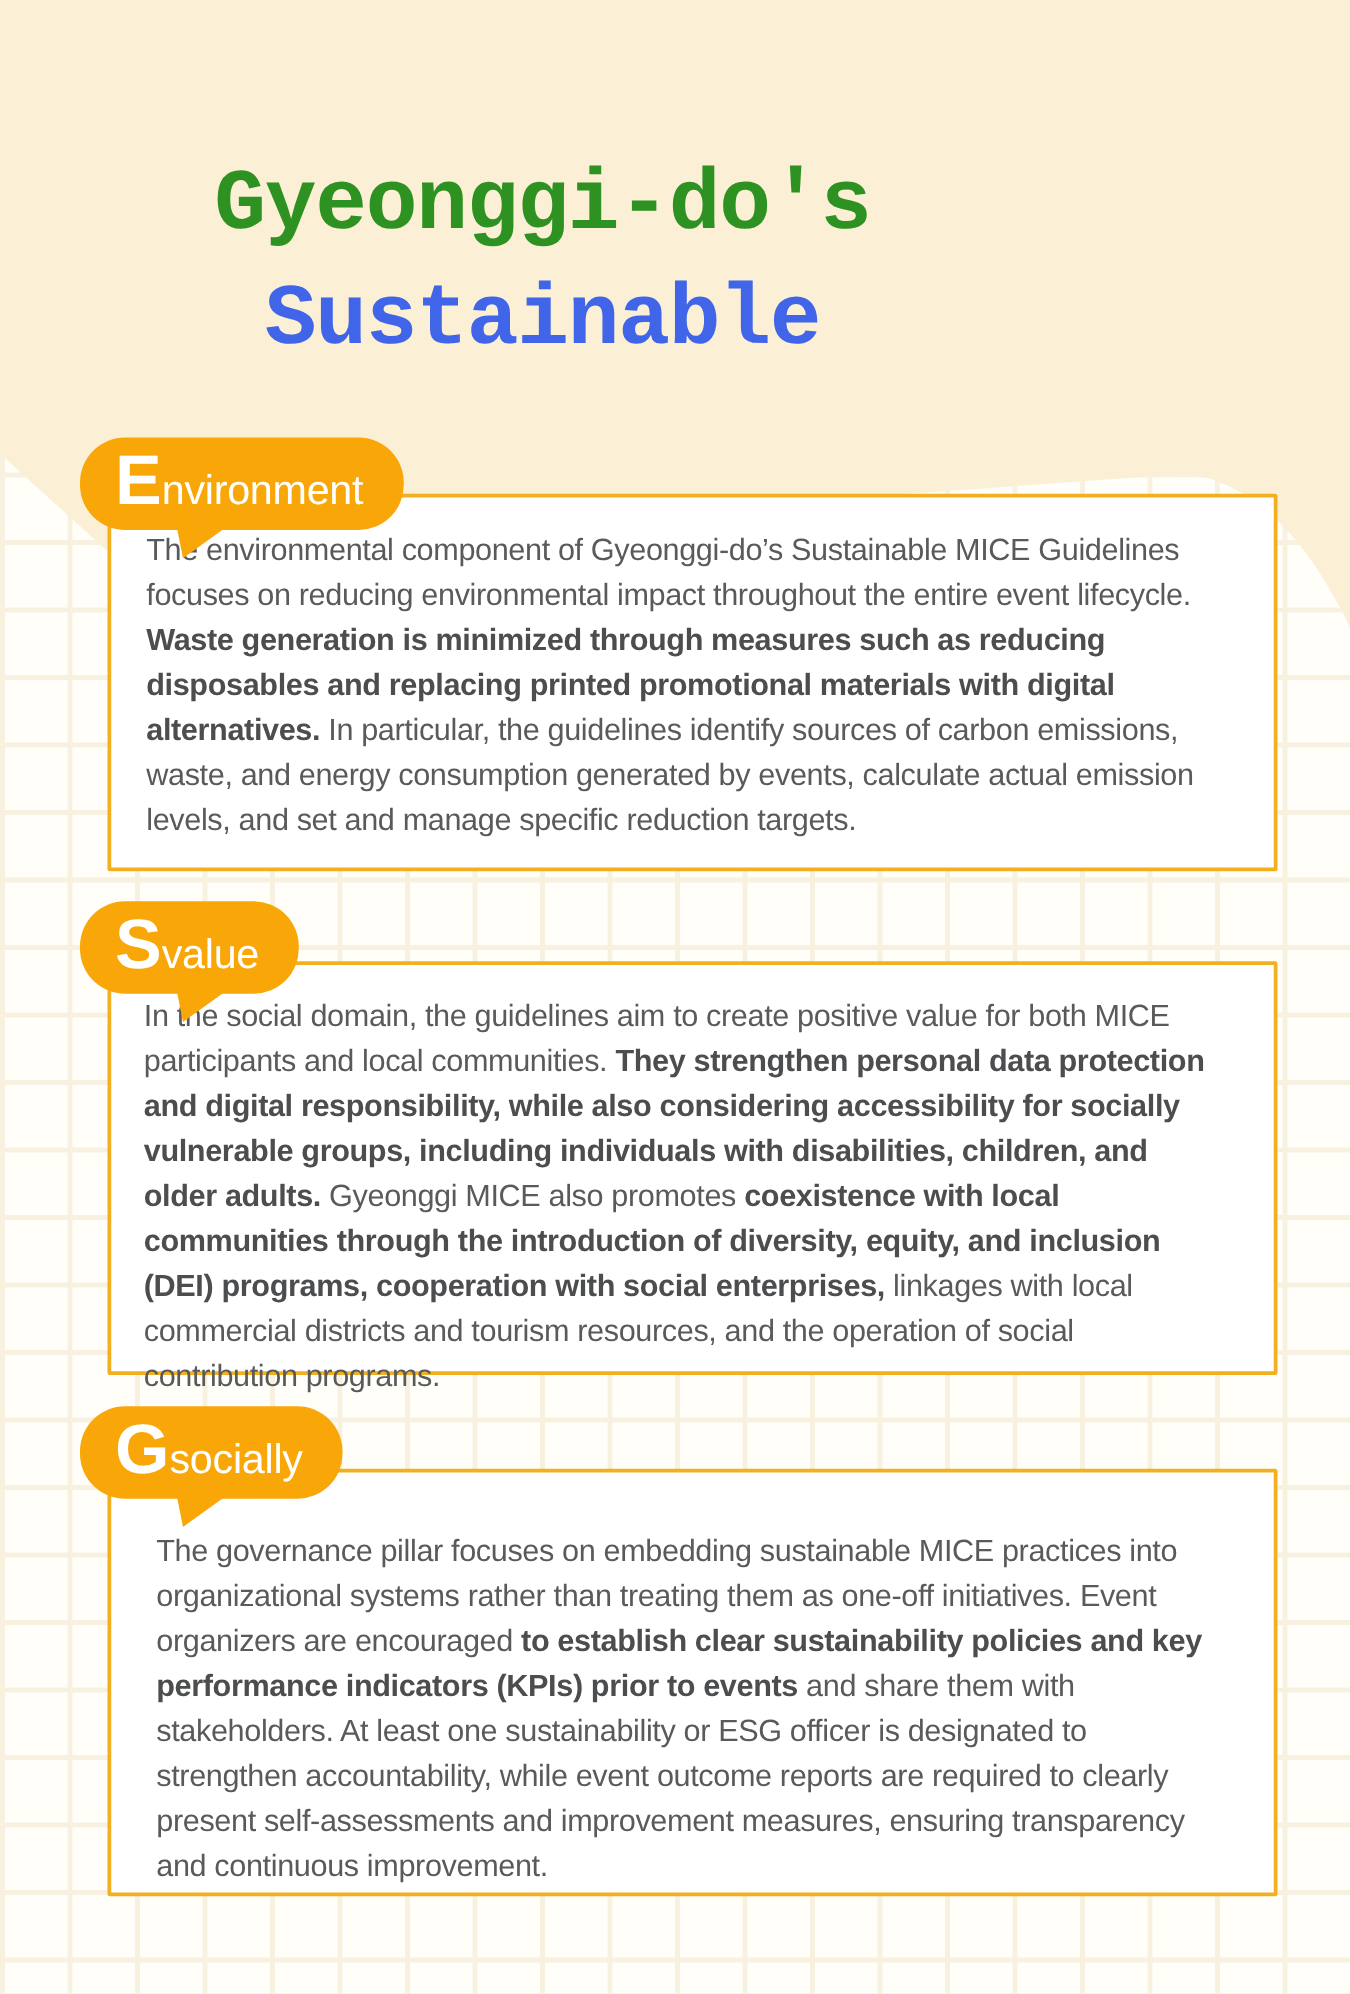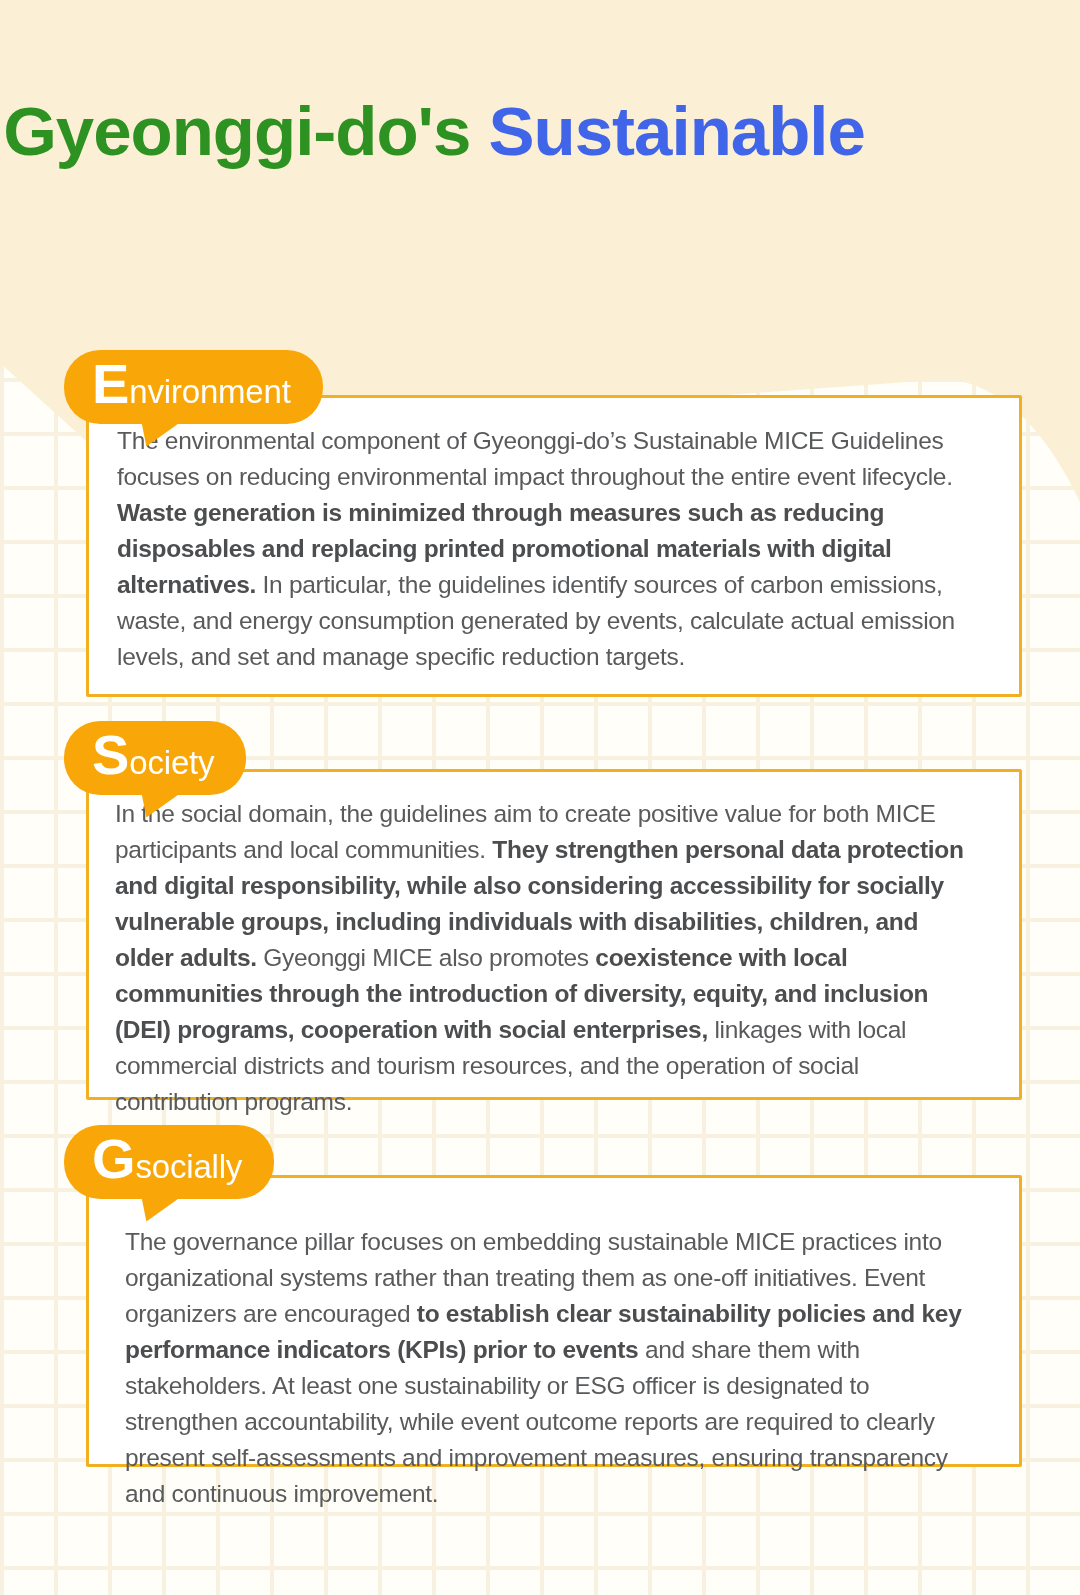--- a/index.html
+++ b/index.html
@@ -20,28 +20,29 @@
   }
   
   .header-shape {
     position: absolute;
     top: 0; left: 0;
     width: 1080px; height: 512px;
     display: block;
   }
   .title {
     position: absolute;
-    top: 86px; left: 0;
+    top: 118px; left: 0;
     width: 868px;
     text-align: center;
     font-size: 69px;
     font-weight: 700;
     letter-spacing: -1px;
     line-height: 92px;
     z-index: 2;
+    font-family: Liberation Mono, monospace;
   }
   .c-green  { color: #2E9222; }
   .c-blue   { color: #4065E8; }
   .c-yellow { color: #F9B008; }
 
   .panel {
     position: absolute;
     left: 86px;
     width: 936px;
     background: #FFFFFF;
@@ -51,21 +52,21 @@
     font-size: 24.5px;
     line-height: 36px;
     letter-spacing: -0.3px;
     z-index: 1;
   }
   .panel p { margin: 0; }
   .seg-bold { font-weight: 700; color: #4C4D4F; }
 
   .panel-environment { top: 395px;  height: 302px; padding: 25px 44px 0 28px; }
   .panel-society     { top: 769px;  height: 331px; padding: 24px 40px 0 26px; }
-  .panel-governance  { top: 1175px; height: 292px; padding: 46px 44px 0 36px; }
+  .panel-governance  { top: 1175px; height: 342px; padding: 46px 44px 0 36px; }
 
   .bubble {
     position: absolute;
     left: 64px;
     display: inline-flex;
     align-items: baseline;
     background: #F9A708;
     color: #FFFFFF;
     border-radius: 36px;
     padding: 6px 32px 12px 28px;
@@ -104,21 +105,21 @@
   <div class="bubble bubble-environment">
     <span class="bubble-initial">E</span>
       <span class="bubble-rest">nvironment</span>
   </div>
   <div class="panel panel-environment">
     <p><span>The environmental component of Gyeonggi-do’s Sustainable MICE Guidelines focuses on reducing environmental impact throughout the entire event lifecycle. </span><span class="seg-bold">Waste generation is minimized through measures such as reducing disposables and replacing printed promotional materials with digital alternatives.</span><span> In particular, the guidelines identify sources of carbon emissions, waste, and energy consumption generated by events, calculate actual emission levels, and set and manage specific reduction targets.</span></p>
   </div>
 
   <div class="bubble bubble-society">
     <span class="bubble-initial">S</span>
-      <span class="bubble-rest">ociety</span>
+      <span class="bubble-rest">value</span>
   </div>
   <div class="panel panel-society">
     <p><span>In the social domain, the guidelines aim to create positive value for both MICE participants and local communities. </span><span class="seg-bold">They strengthen personal data protection and digital responsibility, while also considering accessibility for socially vulnerable groups, including individuals with disabilities, children, and older adults.</span><span> Gyeonggi MICE also promotes </span><span class="seg-bold">coexistence with local communities through the introduction of diversity, equity, and inclusion (DEI) programs, cooperation with social enterprises,</span><span> linkages with local commercial districts and tourism resources, and the operation of social contribution programs.</span></p>
   </div>
 
   <div class="bubble bubble-governance">
     <span class="bubble-initial">G</span>
       <span class="bubble-rest">socially</span>
   </div>
   <div class="panel panel-governance">

